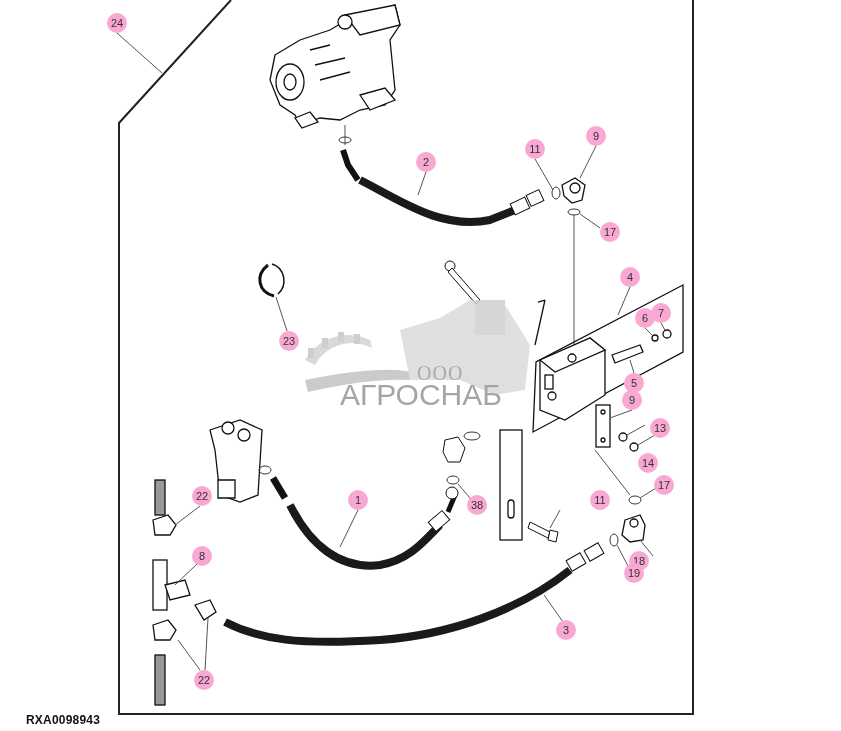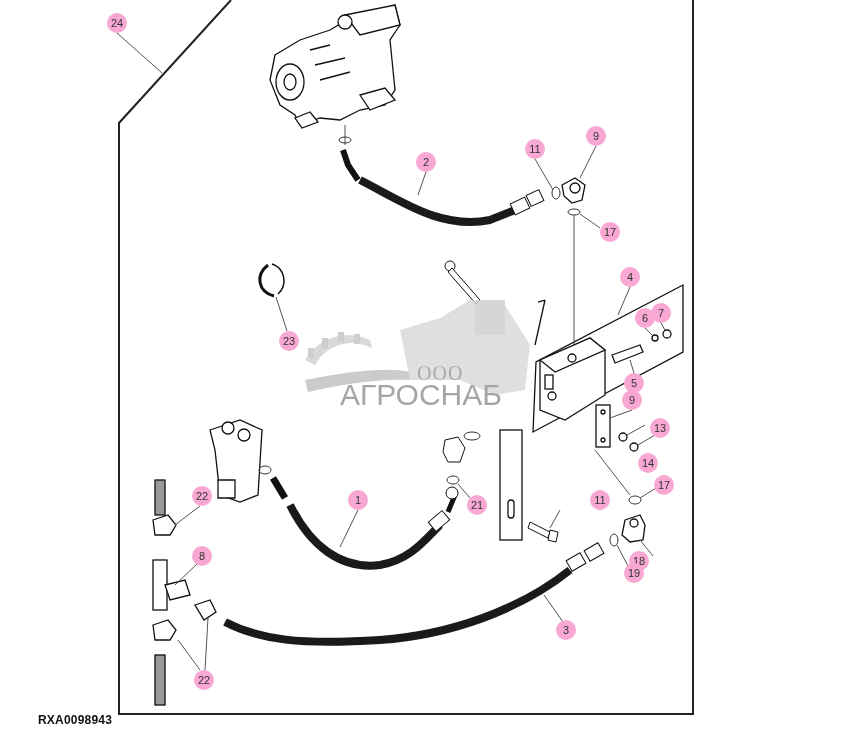--- a/index.html
+++ b/index.html
@@ -3,21 +3,21 @@
 <meta charset="utf-8">
 <style>
   html, body { margin: 0; padding: 0; background: #ffffff; }
   body { width: 841px; height: 731px; position: relative; overflow: hidden;
          font-family: "Liberation Sans", sans-serif; }
   #diagram { position: absolute; left: 0; top: 0; width: 841px; height: 731px; }
   .callout { position: absolute; width: 20px; height: 20px; margin-left: -10px; margin-top: -10px;
              border-radius: 50%; background: #f9a8d4; color: #333; font-size: 11px; font-weight: normal;
              display: flex; align-items: center; justify-content: center;
              font-family: "Liberation Sans", sans-serif; }
-  .figure-id { position: absolute; left: 38px; top: 713px; font-size: 12px; font-weight: bold; color: #111;
+  .figure-id { position: absolute; left: 26px; top: 713px; font-size: 12px; font-weight: bold; color: #111;
                font-family: "Liberation Sans", sans-serif; letter-spacing: 0.2px; }
   .wm-ooo { position: absolute; left: 417px; top: 362px; font-size: 20px; color: #a9a9a9;
             font-family: "Liberation Serif", serif; letter-spacing: 1px; }
   .wm-name { position: absolute; left: 340px; top: 378px; font-size: 30px; color: #a5a5a5;
              font-family: Liberation Sans, sans-serif; letter-spacing: 0px; }
 </style>
 </head>
 <body>
 
 <svg id="diagram" viewBox="0 0 841 731" xmlns="http://www.w3.org/2000/svg">
@@ -182,21 +182,21 @@
     <div class="callout" style="left: 289px; top: 341px;">23</div>
     <div class="callout" style="left: 630px; top: 277px;">4</div>
     <div class="callout" style="left: 645px; top: 318px;">6</div>
     <div class="callout" style="left: 661px; top: 313px;">7</div>
     <div class="callout" style="left: 634px; top: 383px;">5</div>
     <div class="callout" style="left: 632px; top: 400px;">9</div>
     <div class="callout" style="left: 648px; top: 418px; margin-top: 35px;">14</div>
     <div class="callout" style="left: 660px; top: 428px;">13</div>
     <div class="callout" style="left: 202px; top: 496px;">22</div>
     <div class="callout" style="left: 358px; top: 500px;">1</div>
-    <div class="callout" style="left: 477px; top: 505px;">21</div>
+    <div class="callout" style="left: 477px; top: 505px;">38</div>
     <div class="callout" style="left: 562px; top: 500px; margin-left: 28px;">11</div>
     <div class="callout" style="left: 664px; top: 485px;">17</div>
     <div class="callout" style="left: 639px; top: 561px;">18</div>
     <div class="callout" style="left: 634px; top: 573px;">19</div>
     <div class="callout" style="left: 202px; top: 556px;">8</div>
     <div class="callout" style="left: 566px; top: 630px;">3</div>
     <div class="callout" style="left: 204px; top: 680px;">22</div>
   </div>
 
 <div class="figure-id">RXA0098943</div>

